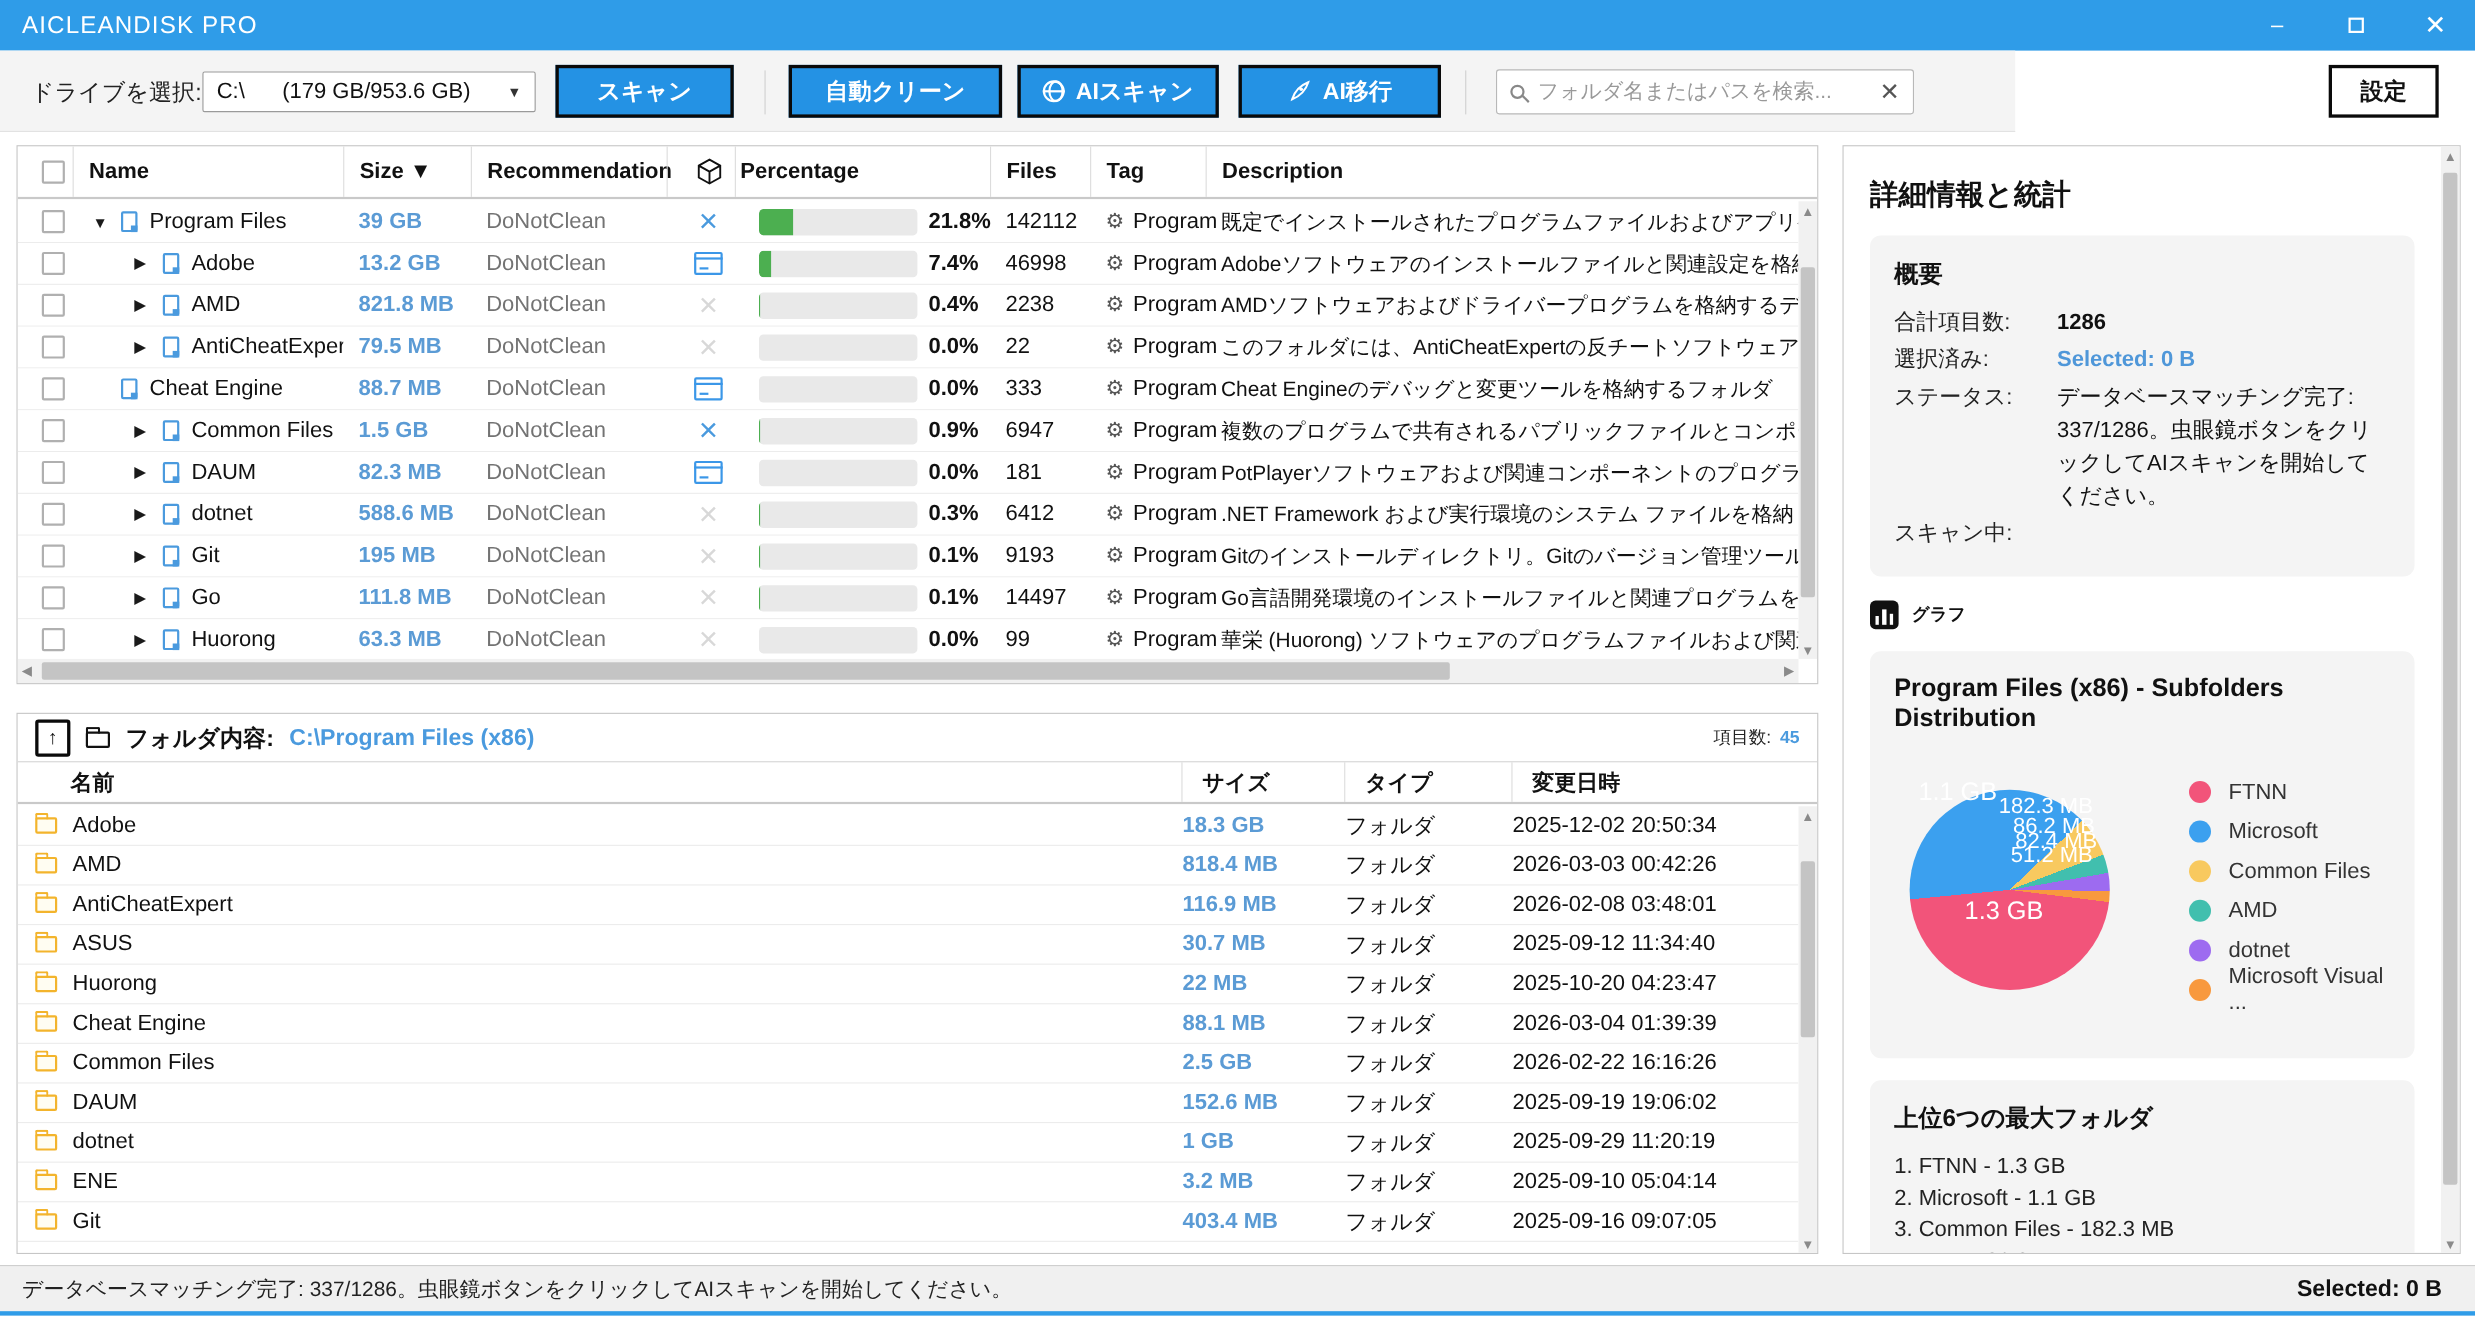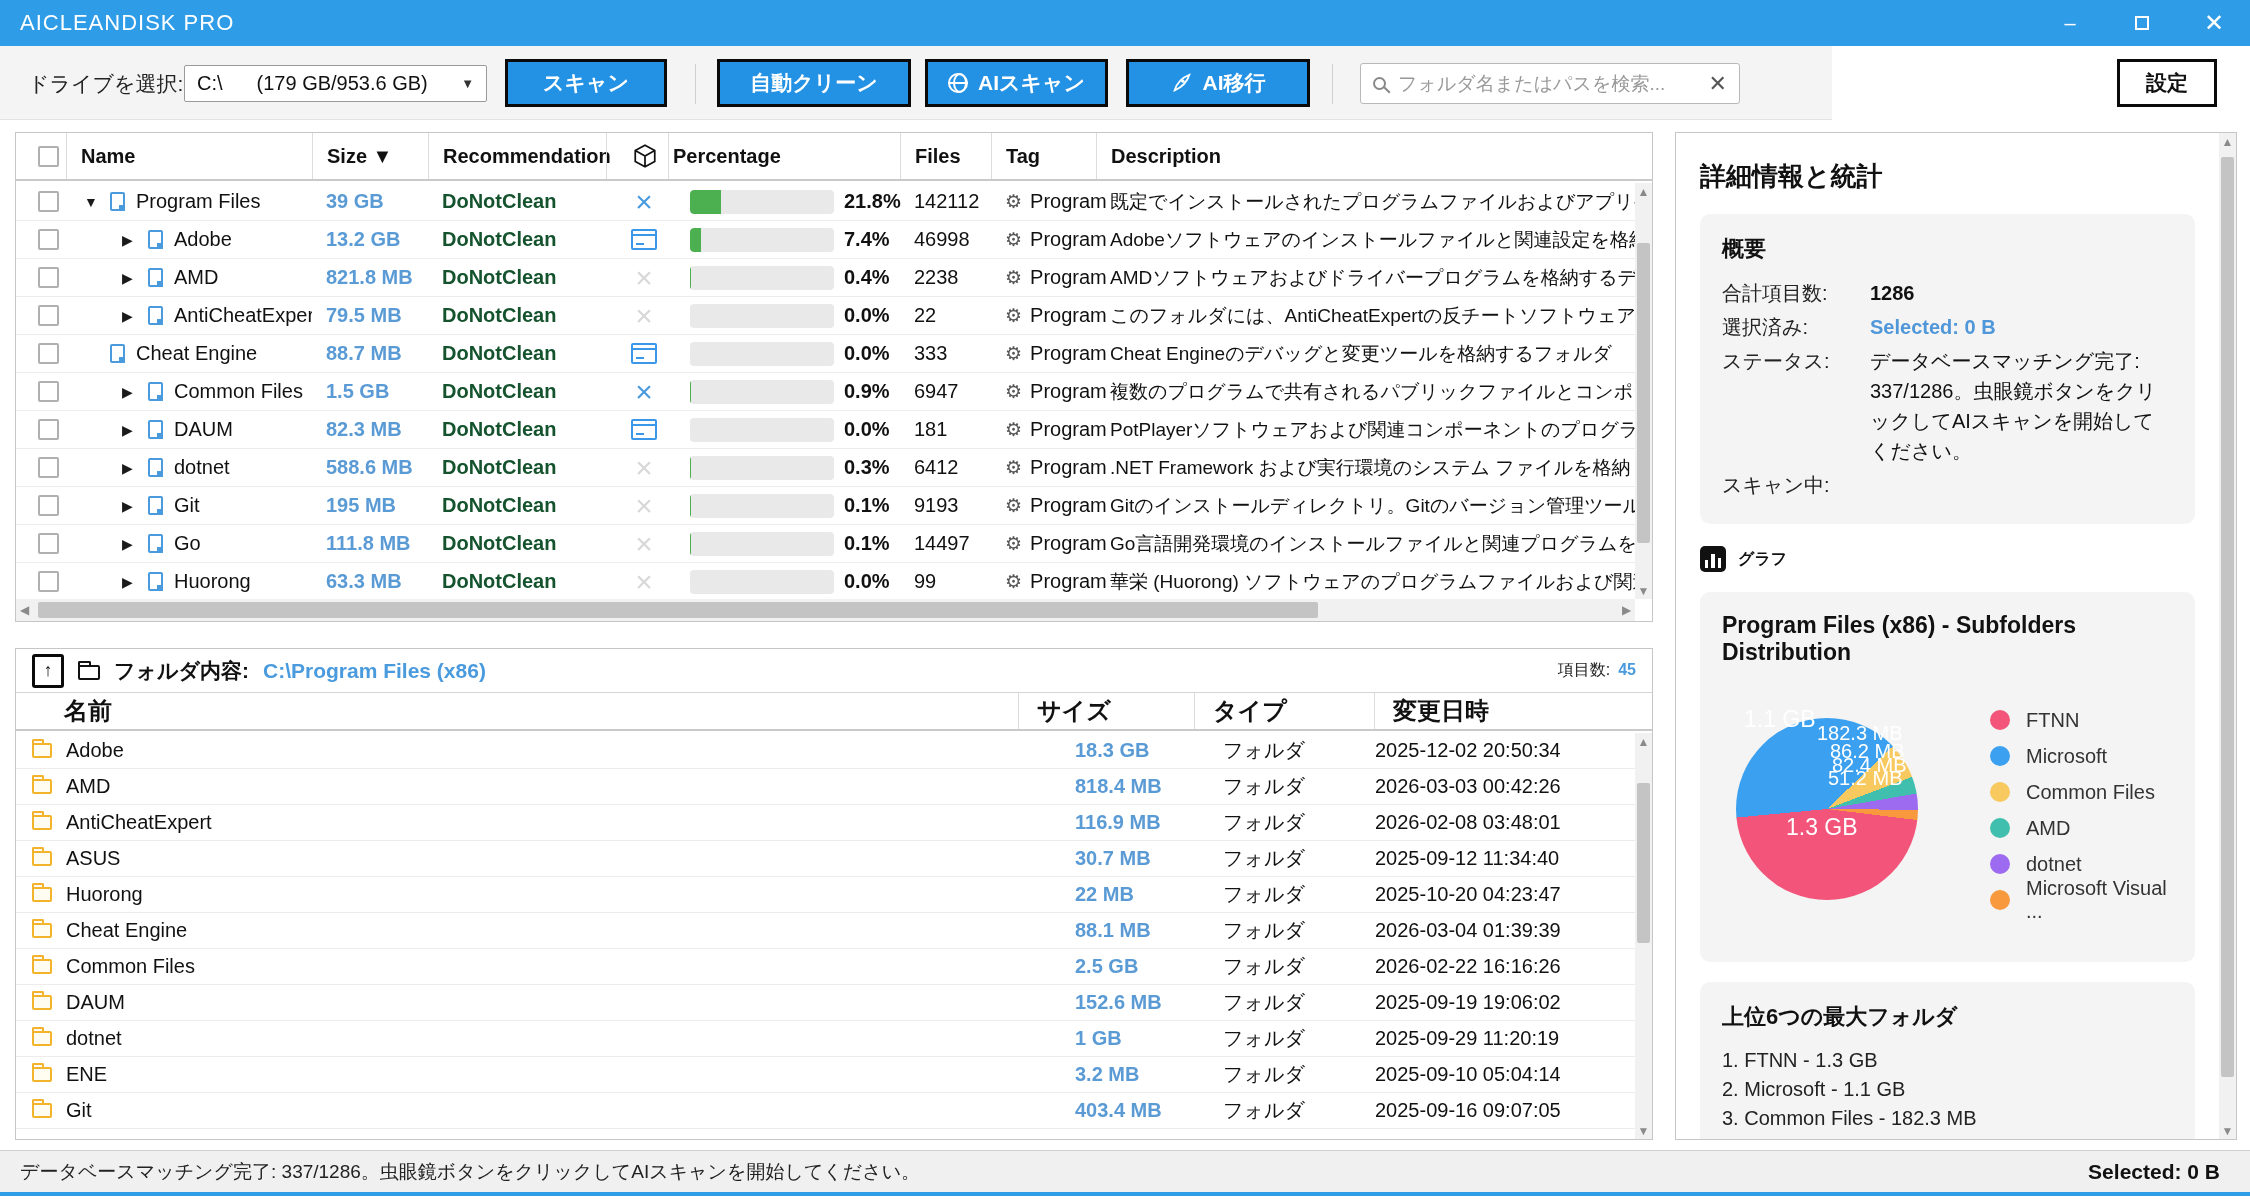--- a/index.html
+++ b/index.html
@@ -69,21 +69,21 @@
   .ind { display:inline-block; width:4px; flex:0 0 auto; }
   .ind.child { width:42px; }
   .arrow { display:inline-block; width:26px; flex:0 0 auto; font-size:14px; color:#1a1a1a; }
   .arrow.expanded::before { content:"▼"; }
   .arrow.collapsed::before { content:"▶"; }
   .ficon { width:15px; height:19px; border:2px solid #4a9ade; border-radius:2px; margin-right:11px;
     position:relative; background:#fff; flex:0 0 auto; }
   .ficon::after { content:""; position:absolute; right:-2px; bottom:-2px; width:6px; height:6px; background:#4a9ade; }
   .nm { white-space:nowrap; overflow:hidden; }
   .sizeval { color:#5b9bd5; font-weight:bold; }
-  .recval { color:#14532d; font-weight:bold; }
+  .recval { color:#737373; font-weight:normal; }
   .act { display:flex; align-items:center; justify-content:center; }
   .act.cross-active, .act.cross-muted { font-size:30px; font-weight:400; line-height:1; }
   .act.cross-active::before, .act.cross-muted::before { content:"×"; }
   .act.cross-active { color:#4a9ade; }
   .act.cross-muted { color:#d8d8d8; }
   .act.archive { width:26px; height:21px; border:2px solid #3b97e8; border-radius:2px; position:relative; }
   .act.archive::before { content:""; position:absolute; left:-2px; right:-2px; top:3px; height:2px; background:#3b97e8; }
   .act.archive::after { content:""; position:absolute; left:3px; bottom:3px; width:8px; height:2px; background:#3b97e8; }
   .bar { width:144px; height:24px; background:#e9e9e9; border-radius:4px; overflow:hidden; margin-left:8px; flex:0 0 auto; }
   .fill { height:100%; background:#4caf50; border-radius:4px 0 0 4px; }
@@ -106,21 +106,21 @@
   .folder-bar { height:44px; display:flex; align-items:center; border-bottom:1px solid #d5d5d5; padding:0 16px; gap:14px; }
   .upbtn { width:32px; height:34px; border:3px solid #0a0a0a; border-radius:3px; background:#fff;
     display:flex; align-items:center; justify-content:center; font-size:18px; font-weight:bold; }
   .foldout { width:22px; height:15px; border:2px solid #111; border-radius:2px; position:relative; margin-top:4px; }
   .foldout::before { content:""; position:absolute; top:-6px; left:-2px; width:9px; height:4px;
     border:2px solid #111; border-bottom:none; border-radius:2px 2px 0 0; }
   .fb-label { font-weight:bold; font-size:21px; }
   .fb-path { color:#4a9ade; font-weight:bold; font-size:21px; flex:1; }
   .fb-count { font-size:16px; color:#222;text-align:center; }
   .fb-count b { color:#4a9ade; margin-left:8px; }
-  .fhead { display:flex; height:38px; align-items:center; font-weight:bold; font-size:24px; border-bottom:2px solid #c9c9c9;gap:28px; }
+  .fhead { display:flex; height:38px; align-items:center; font-weight:bold; font-size:20px; border-bottom:2px solid #c9c9c9; }
   .fhead > div { height:100%; display:flex; align-items:center; padding-left:18px; border-left:1px solid #dcdcdc; }
   .fhead > div:first-child { border-left:none; padding-left:48px; }
   .f-name { flex:1; } .f-size { width:148px; flex:0 0 auto; } .f-type { width:152px; flex:0 0 auto;text-align:right; }
   .f-date { width:278px; flex:0 0 auto; }
   .fbody { position:absolute; left:0; top:84px; right:17px; bottom:0; overflow:hidden; }
   .frow { display:flex; height:36px; align-items:center; border-bottom:1px solid #ececec; font-size:20px; }
   .frow > div { display:flex; align-items:center; padding-left:18px; height:100%; }
   .frow .f-name { padding-left:16px; }
   .foldico { width:20px; height:15px; border:2px solid #f3b42c; border-radius:2px; position:relative;
     margin-right:14px; background:#fffdf2; flex:0 0 auto; }

